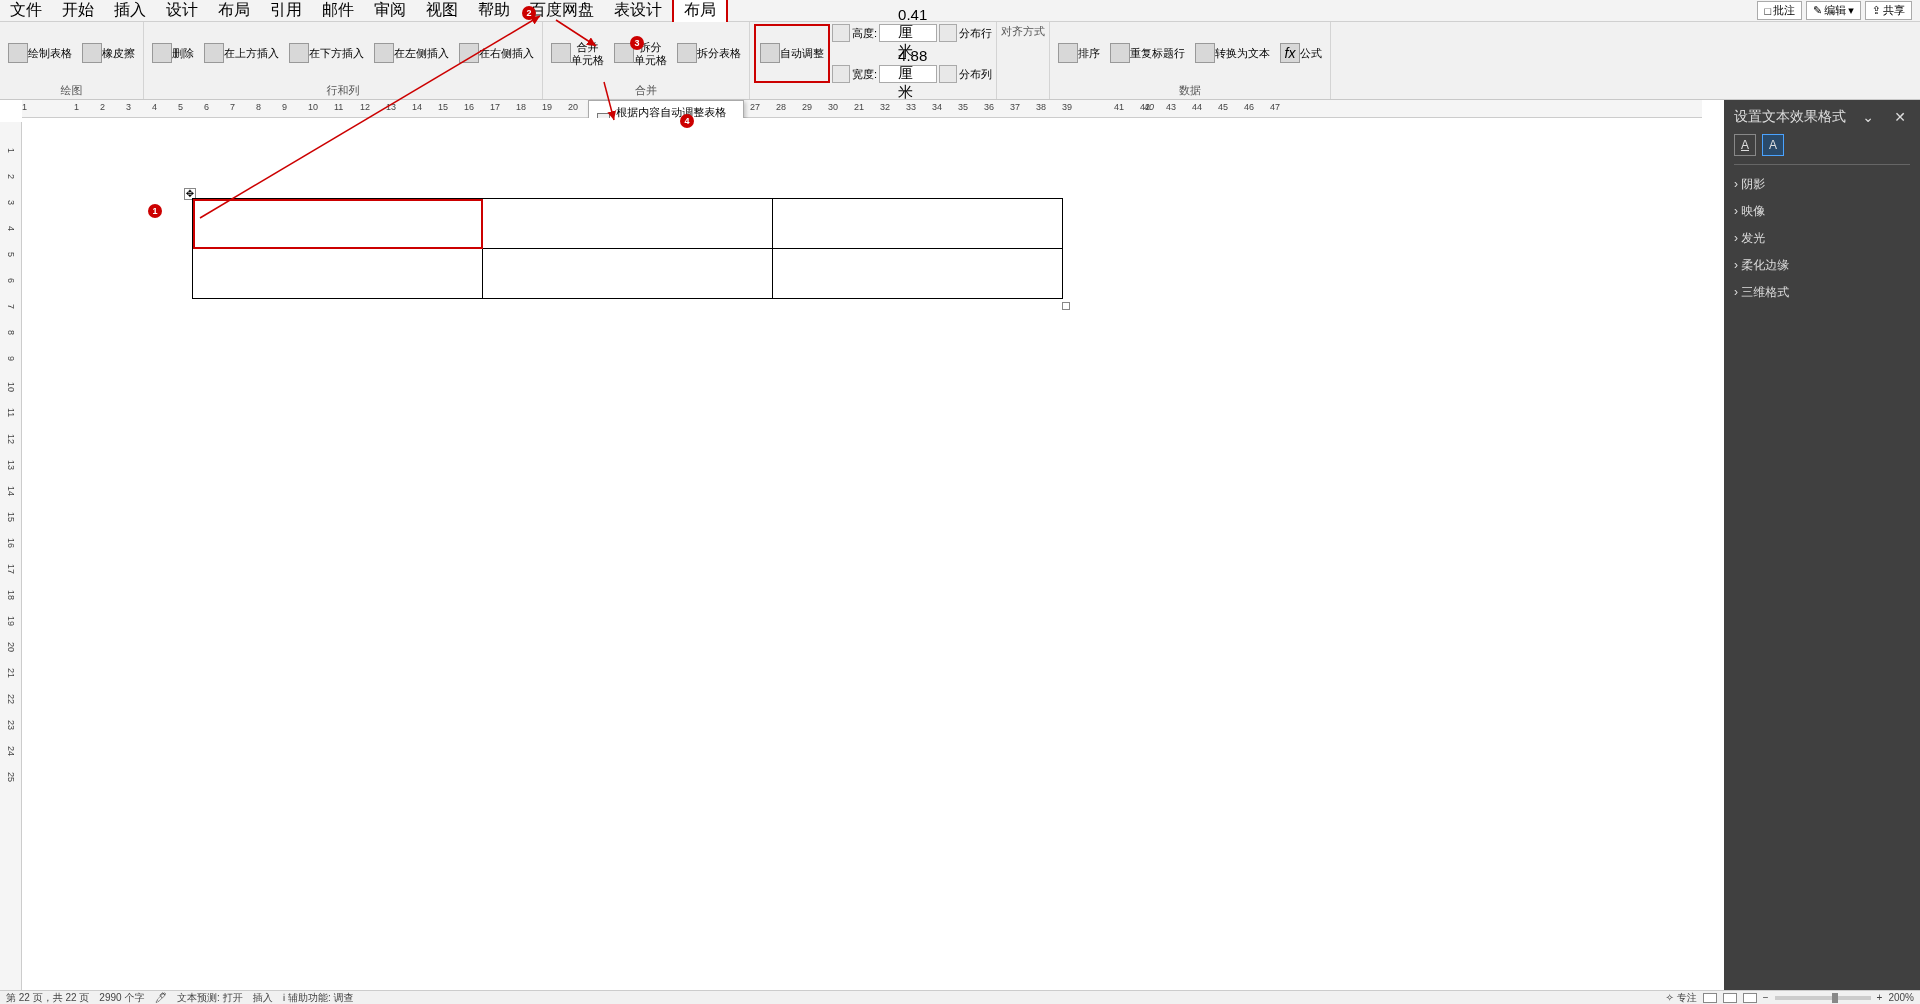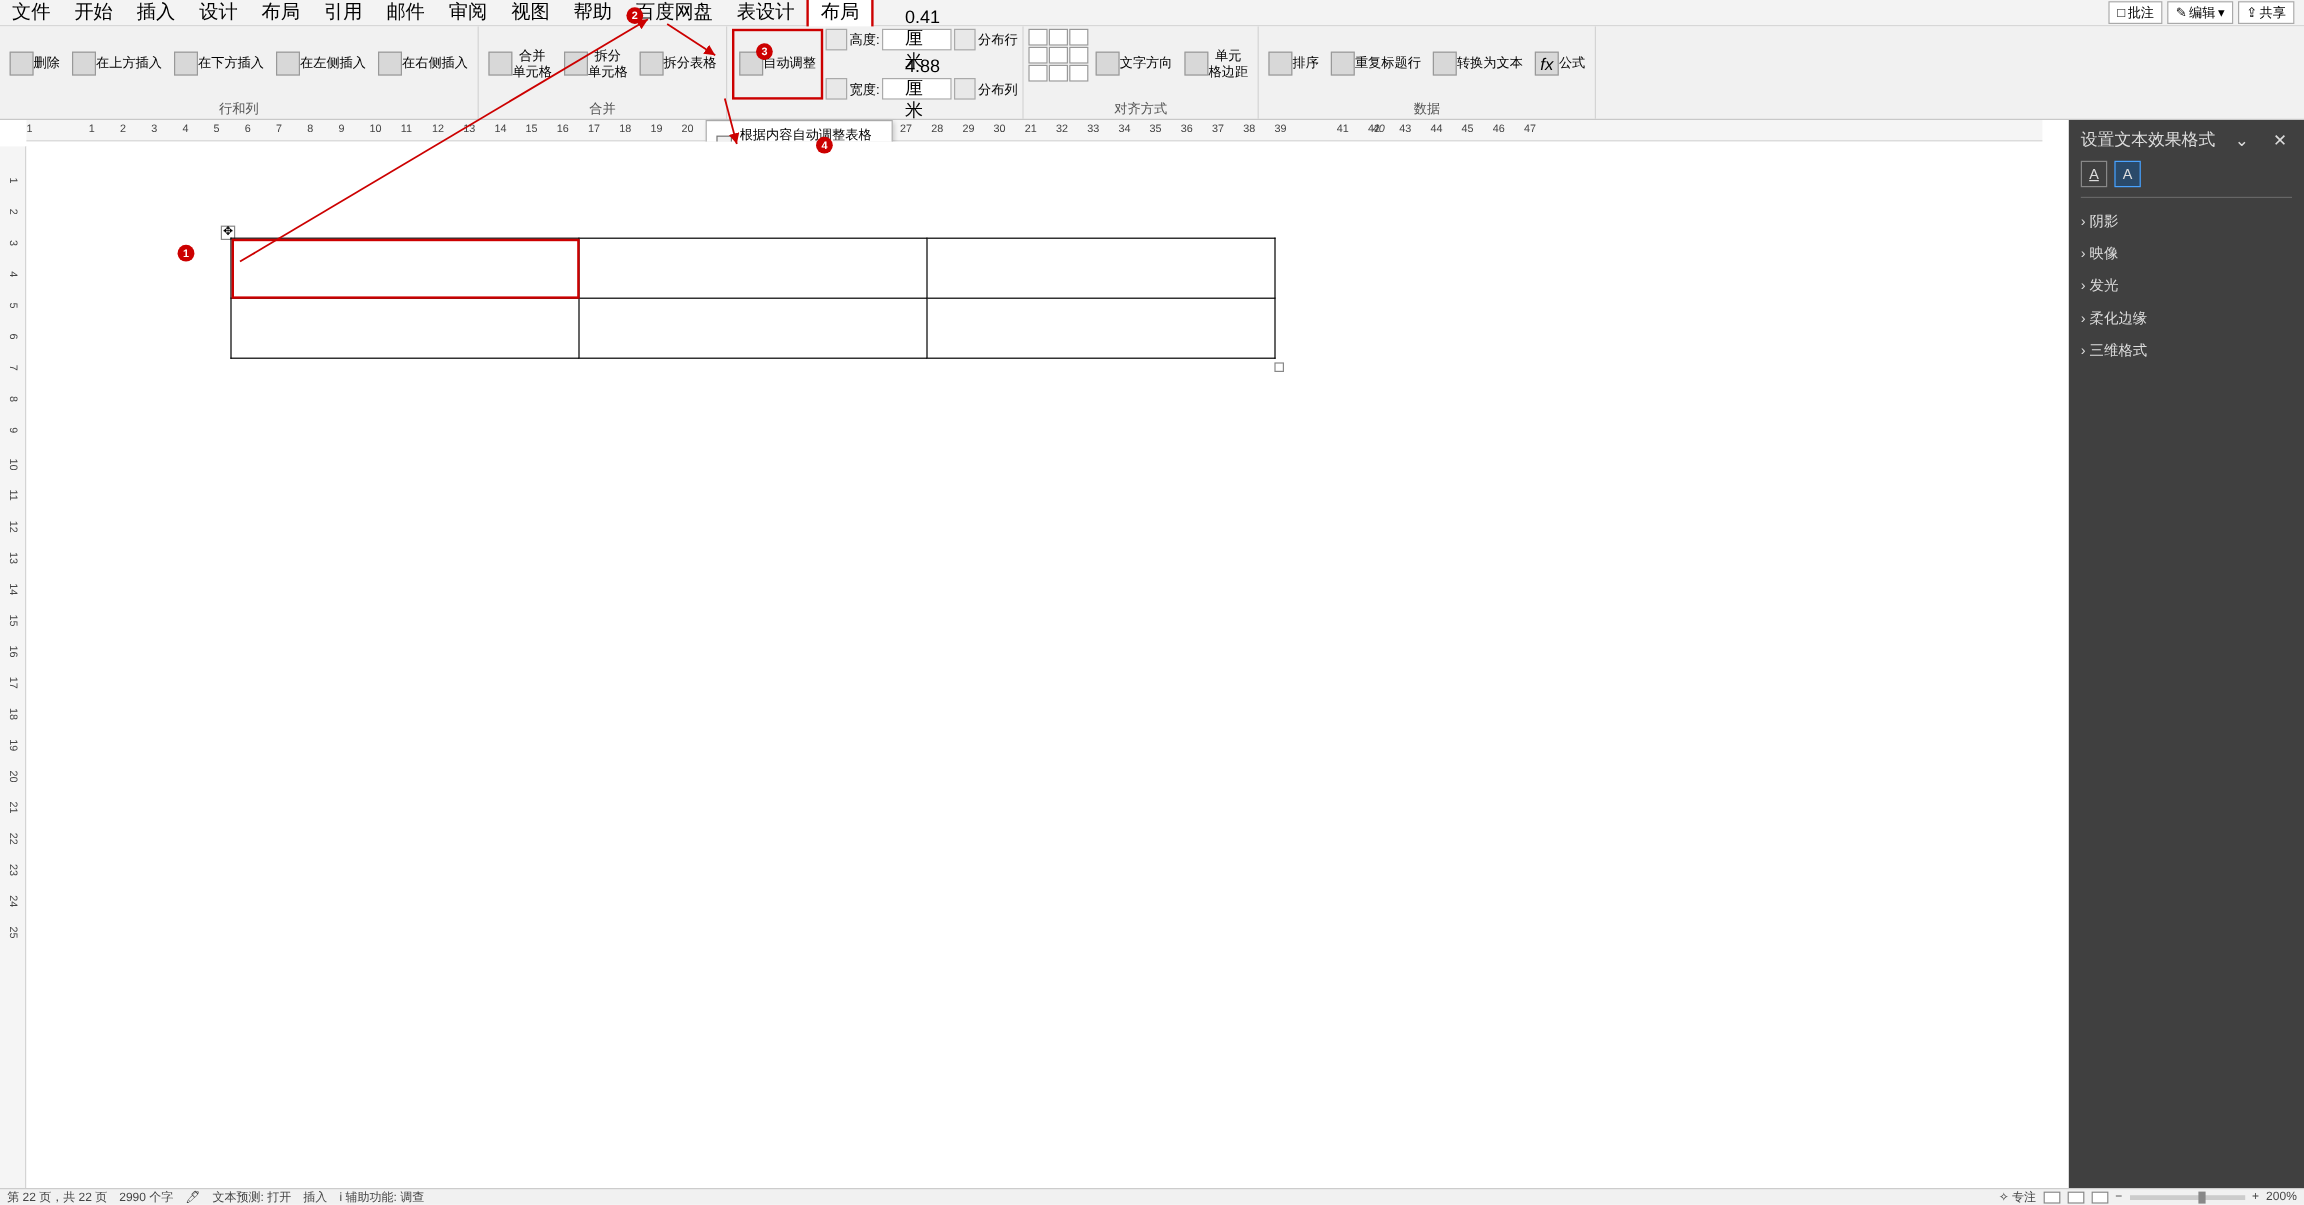--- a/index.html
+++ b/index.html
@@ -93,20 +93,33 @@
   <div class="titleright">
     <span class="tbtn">□ <span>批注</span></span>
     <span class="tbtn">✎ <span>编辑</span> ▾</span>
     <span class="tbtn">⇪ <span>共享</span></span>
   </div>
 </div>
 
 <div class="ribbon">
 
 
+  <div class="group">
+    <div class="group-row">
+      <div class="rbtn">
+          <div class="ico"></div>
+          <div class="lbl">绘制表格</div>
+        </div>
+      <div class="rbtn">
+          <div class="ico"></div>
+          <div class="lbl">橡皮擦</div>
+        </div>
+    </div>
+    <div class="group-label">绘图</div>
+  </div>
 
   <div class="group">
     <div class="group-row">
       <div class="rbtn">
           <div class="ico"></div>
           <div class="lbl">删除</div>
         </div>
       <div class="rbtn">
           <div class="ico"></div>
           <div class="lbl">在上方插入</div>
@@ -167,42 +180,20 @@
             <span class="spin">4.88 厘米</span>
             <span class="minibtn"></span>
             <span>分布列</span>
           </div>
       </div>
     </div>
     <div class="group-label" style="visibility:hidden">单元格大小</div>
   </div>
 
   <div class="group">
-    <div class="group-row">
-      <div class="aligngrid">
-        <div class="alignc"></div>
-          <div class="alignc"></div>
-          <div class="alignc"></div>
-        <div class="alignc"></div>
-          <div class="alignc"></div>
-          <div class="alignc"></div>
-        <div class="alignc"></div>
-          <div class="alignc"></div>
-          <div class="alignc"></div>
-      </div>
-      <div class="rbtn">
-          <div class="ico"></div>
-          <div class="lbl">文字方向</div>
-        </div>
-      <div class="rbtn">
-          <div class="ico"></div>
-          <div class="lbl">单元
-格边距</div>
-        </div>
-    </div>
     <div class="group-label">对齐方式</div>
   </div>
 
   <div class="group">
     <div class="group-row">
       <div class="rbtn">
           <div class="ico"></div>
           <div class="lbl">排序</div>
         </div>
       <div class="rbtn">

